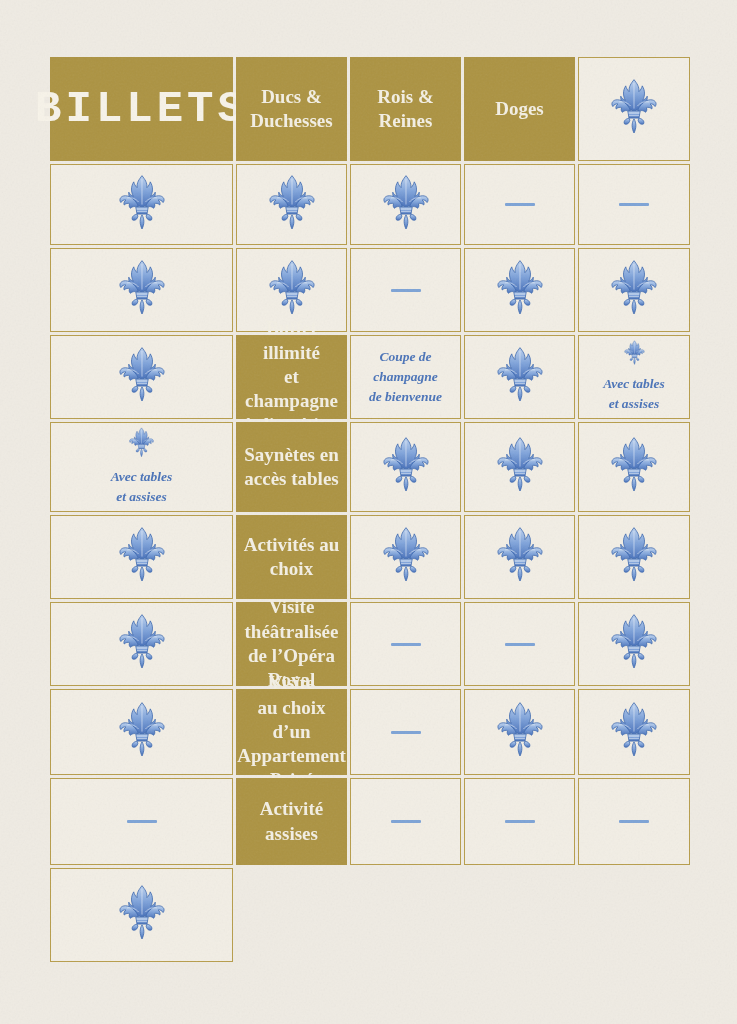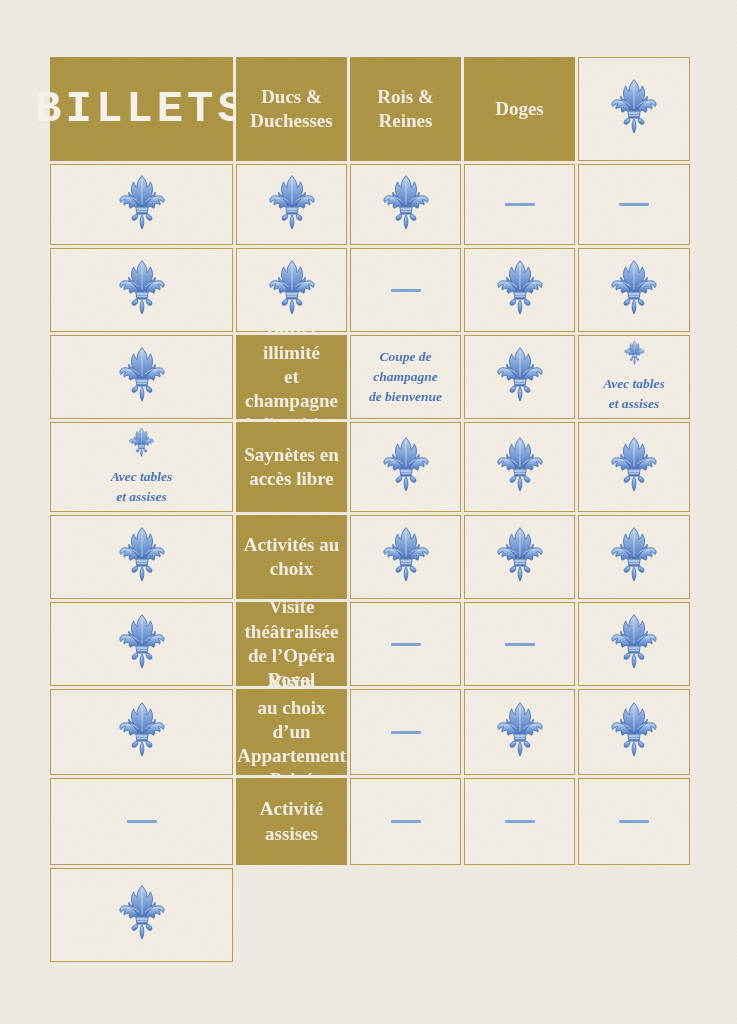--- a/index.html
+++ b/index.html
@@ -208,21 +208,21 @@
       </div>
       <div class="cell data">
         <svg viewBox="0 0 120 150" class="leaf-sm">
           <use href="#fleur"></use>
         </svg>
         <div class="note">Avec tables
 et assises</div>
       </div>
       <div class="cell gold">
         <span class="label-text">Saynètes en
-accès libre</span>
+accès tables</span>
       </div>
       <div class="cell data">
         <svg viewBox="0 0 120 150" class="leaf">
           <use href="#fleur"></use>
         </svg>
       </div>
       <div class="cell data">
         <svg viewBox="0 0 120 150" class="leaf">
           <use href="#fleur"></use>
         </svg>

